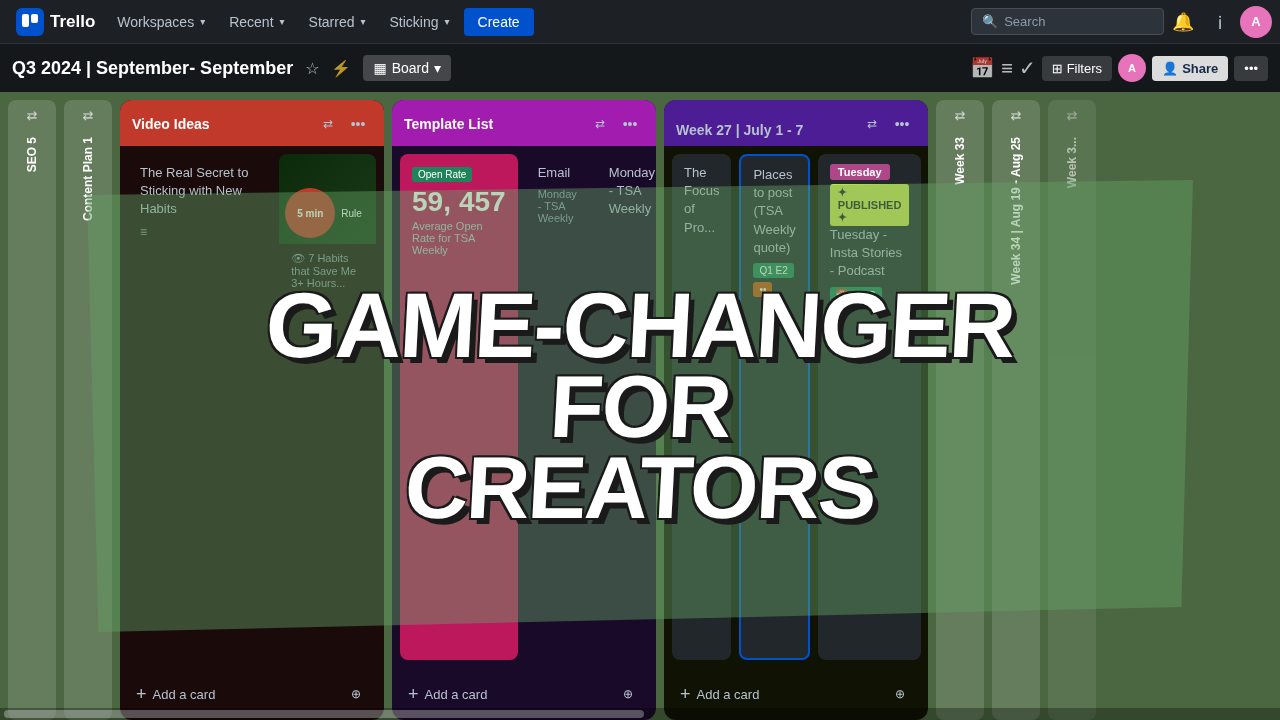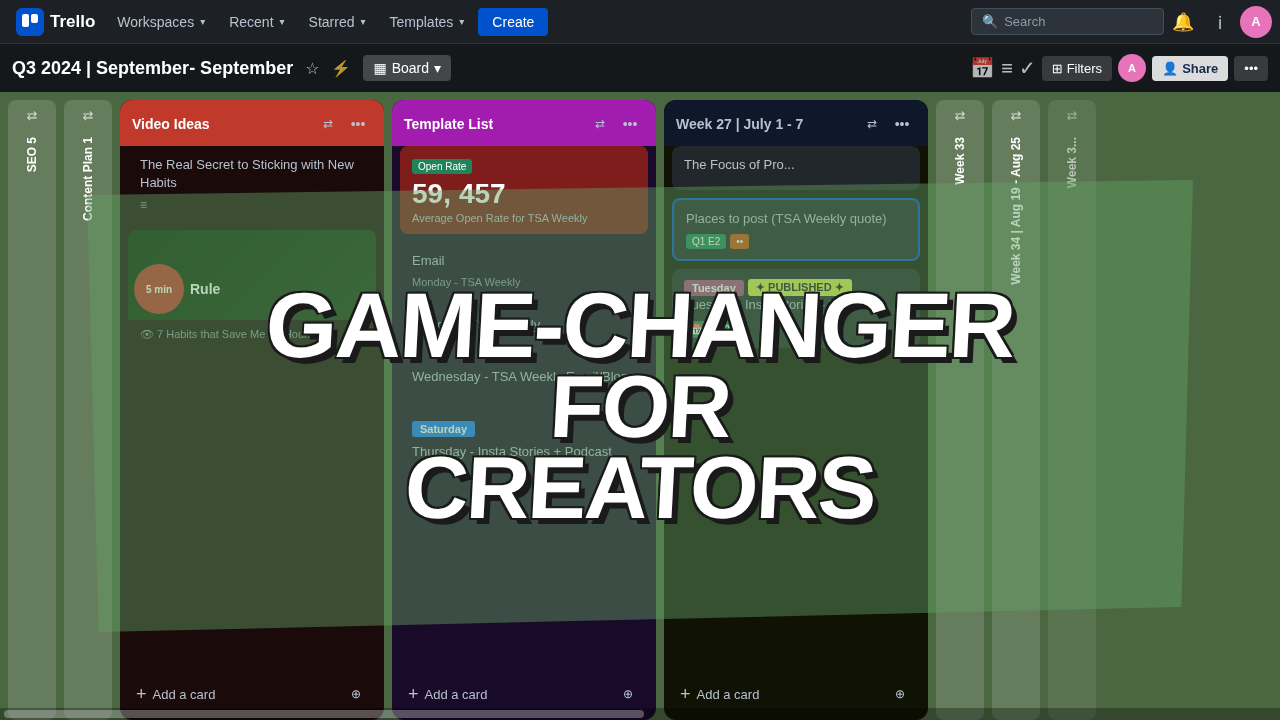--- a/index.html
+++ b/index.html
@@ -253,23 +253,22 @@
       border-radius: 4px;
       cursor: pointer;
       color: #b6c2cf;
       font-size: 14px;
       background: none;
       border: none;
     }
     .col-content {
       flex: 1;
       overflow-y: auto;
-      padding: 0 8px;
-      display: flex;
-      flex-direction: column;
+      padding: 8px 8px;
+      display: flex;
       gap: 8px;
     }
     .col-content::-webkit-scrollbar { width: 4px; }
     .col-content::-webkit-scrollbar-thumb { background: rgba(255,255,255,0.2); border-radius: 2px; }
     .col-footer {
       padding: 8px;
       border-top: none;
     }
     .add-card-btn {
       display: flex;
@@ -387,21 +386,21 @@
     .col-video-ideas .col-header { background: #c0392b; border-radius: 12px 12px 0 0; }
     .col-video-ideas .card { background: #1a0a0a; }
 
     
     .col-template .col-header { background: #a21caf; border-radius: 12px 12px 0 0; }
     .col-template .col-title { color: #fff; }
     .col-template { background: #1a0a2a; }
     .col-template .card { background: #1a0a2a; }
 
     
-    .col-week .col-header { background: #0f172a; }
+    .col-week .col-header { background: #4c1d95; align-items: flex-end; }
     .stats-big {
       font-size: 28px;
       font-weight: 700;
       color: #fff;
       display: flex;
       gap: 8px;
       align-items: baseline;
     }
     .stats-label {
       font-size: 11px;
@@ -514,21 +513,21 @@
   </button>
   <button class="nav-btn">
     <span>Recent</span>
     <span class="chevron">▾</span>
   </button>
   <button class="nav-btn">
     <span>Starred</span>
     <span class="chevron">▾</span>
   </button>
   <button class="nav-btn">
-    <span>Templates</span>
+    <span>Sticking</span>
     <span class="chevron">▾</span>
   </button>
   <button class="create-btn">Create</button>
 
   <div class="topnav-right">
     <div class="search-box">
       <span>🔍</span>
       <span style="color:#8c9bab;font-size:13px;">Search</span>
     </div>
     <div class="icon-btn">🔔</div>
@@ -593,21 +592,21 @@
           <span class="card-icon">≡</span>
         </div>
       </div>
 
       <div class="card" style="padding:0;overflow:hidden;">
         <div style="width:100%;height:90px;background:linear-gradient(135deg,#0a2a0a,#1a3a1a);position:relative;display:flex;align-items:flex-end;padding:6px;">
           <div style="display:flex;align-items:center;gap:6px;">
             <div style="width:50px;height:50px;border-radius:50%;overflow:hidden;background:#c0392b;display:flex;align-items:center;justify-content:center;">
               <span style="color:#fff;font-size:10px;font-weight:700;">5 min</span>
             </div>
-            <span style="color:#fff;font-size:14px;font-weight:700;">Rule</span>
+            <span style="color:#fff;font-size:10px;font-weight:400;">Rule</span>
           </div>
         </div>
         <div style="padding:8px 12px;">
           <div class="card-meta">
             <span style="color:#8c9bab;font-size:11px;">👁 7 Habits that Save Me 3+ Hours...</span>
           </div>
         </div>
       </div>
     </div>
     <div class="col-footer">
@@ -622,21 +621,21 @@
   <div class="board-col col-template">
     <div class="col-header">
       <span class="col-title">Template List</span>
       <div class="col-actions">
         <button class="col-action-btn" style="font-size:12px;">⇄</button>
         <button class="col-action-btn">•••</button>
       </div>
     </div>
     <div class="col-content">
 
-      <div class="card" style="background:#7f1d1d;">
+      <div class="card" style="background:#be185d;">
         <div style="margin-bottom:4px;">
           <span class="label-green">Open Rate</span>
         </div>
         <div class="stats-big">
           <span>59,</span>
           <span>457</span>
         </div>
         <div class="stats-label">Average Open Rate for TSA Weekly</div>
       </div>
 

